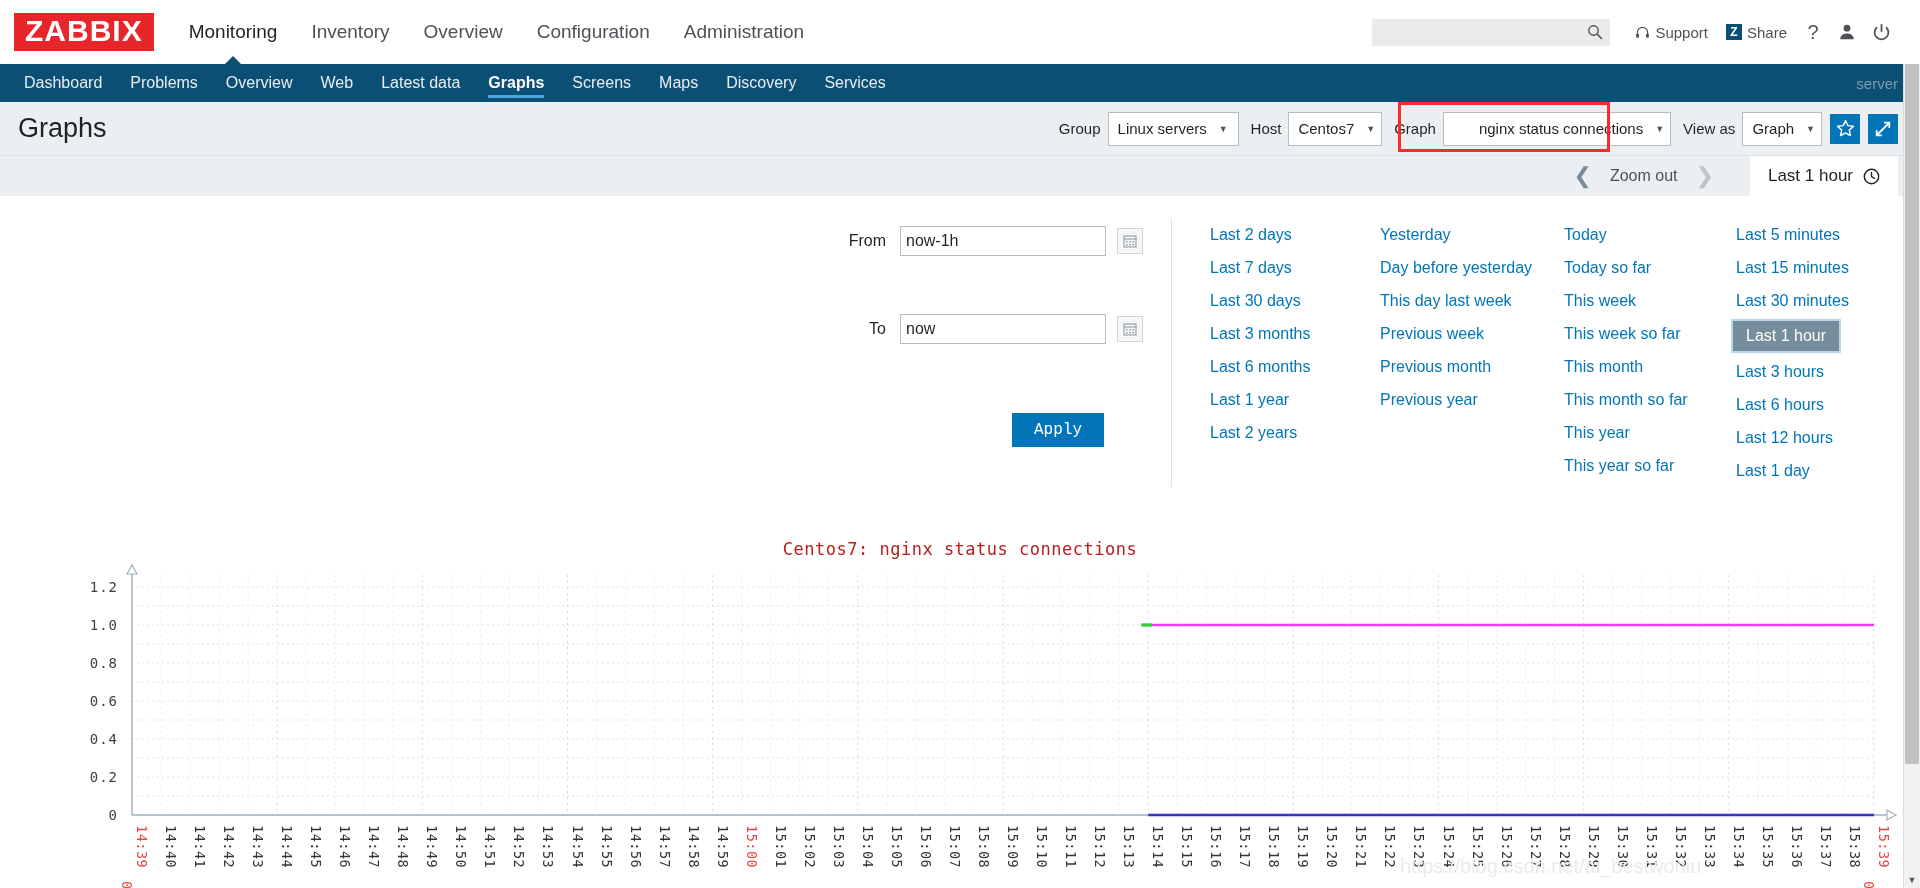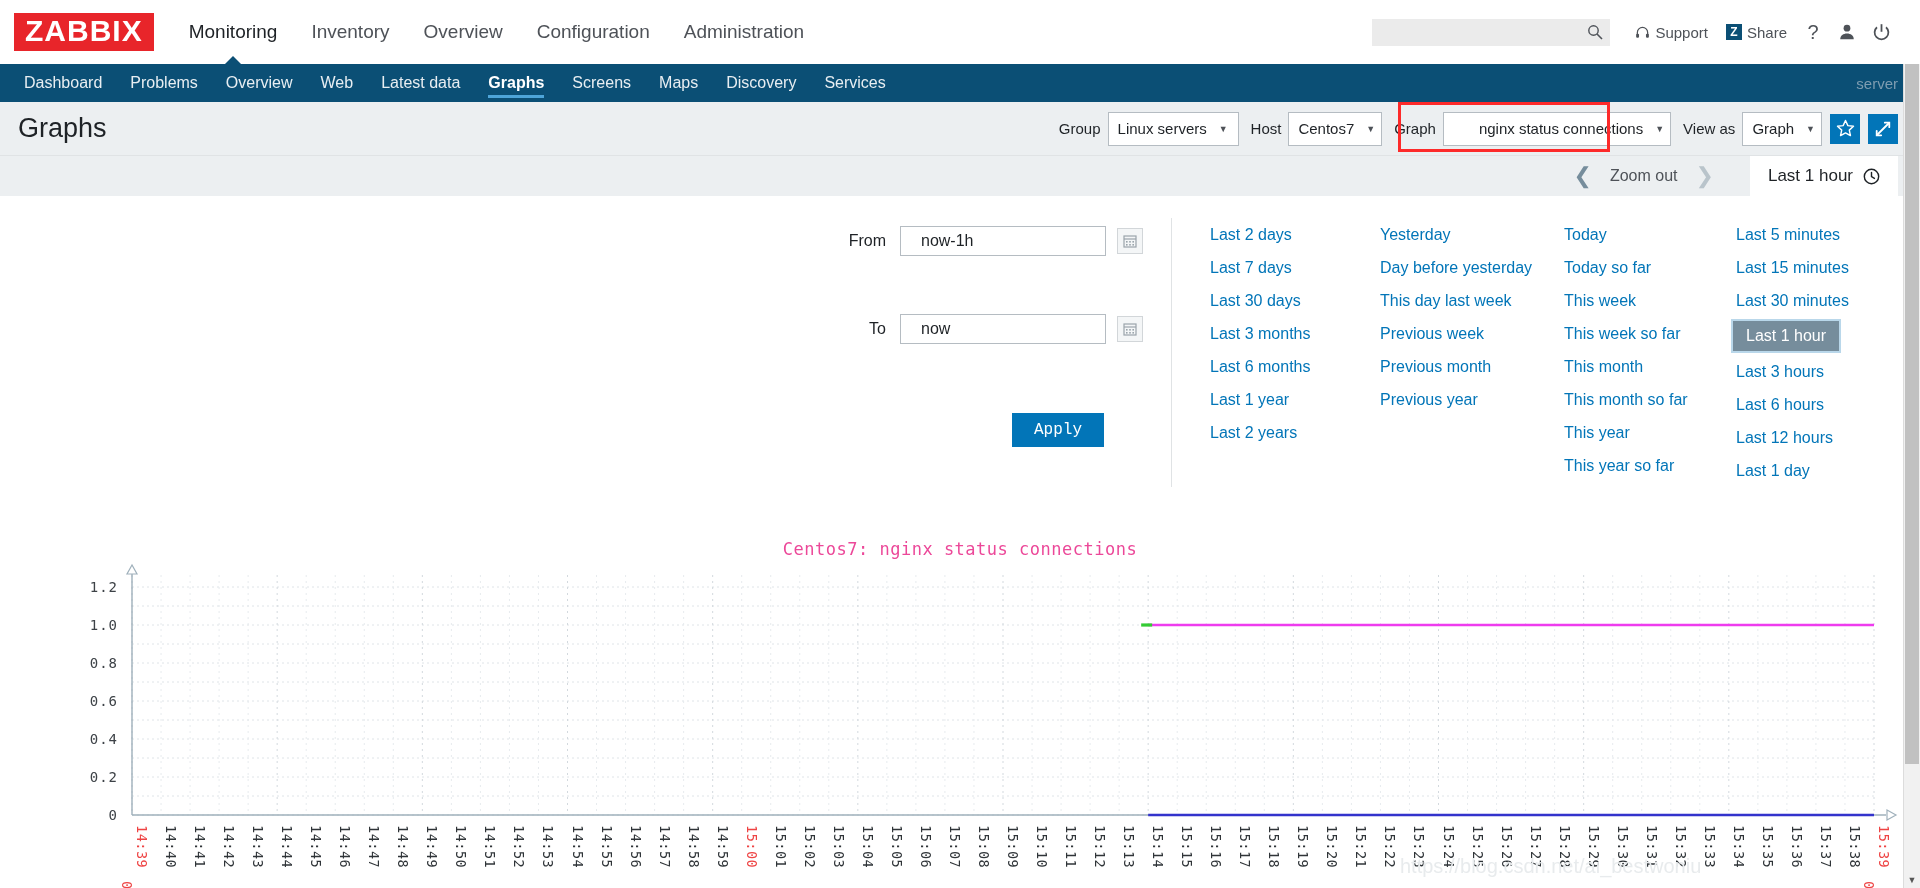--- a/index.html
+++ b/index.html
@@ -221,21 +221,21 @@
     display: flex; flex-direction: column;
     align-items: flex-end;
     padding-right: 28px;
     gap: 47px;
   }
   .frow { display: flex; align-items: center; margin-bottom: 11px; }
   .frow .lbl { font-size: 16px; color: #1e2226; width: 54px; text-align: right; margin-right: 14px; }
   .frow input {
     width: 206px; height: 30px;
     border: 1px solid #b5bcc2;
-    padding: 0 20px;
+    padding: 0 5px;
     font-size: 16px; color: #1e2226;
     font-family: "Liberation Sans", sans-serif;
     outline: none;
   }
   .calbtn {
     width: 26px; height: 26px;
     border: 1px solid #d2d6d9;
     background: #f4f6f7;
     margin-left: 11px;
     display: flex; align-items: center; justify-content: center;
@@ -284,21 +284,21 @@
     background: #fff;
     margin: 10px 14px 0 14px;
     height: 392px;
     position: relative;
     overflow: hidden;
   }
   .gtitle {
     text-align: center;
     font-family: "DejaVu Sans Mono", monospace;
     font-size: 17px;
-    color: #ec4899;
+    color: #b91c1c;
     padding-top: 16px;
     letter-spacing: .5px;
   }
   .wm {
     position: absolute;
     left: 1400px; top: 855px;
     color: #e8ebed;
     font-size: 20px;
     white-space: nowrap;
     pointer-events: none;

